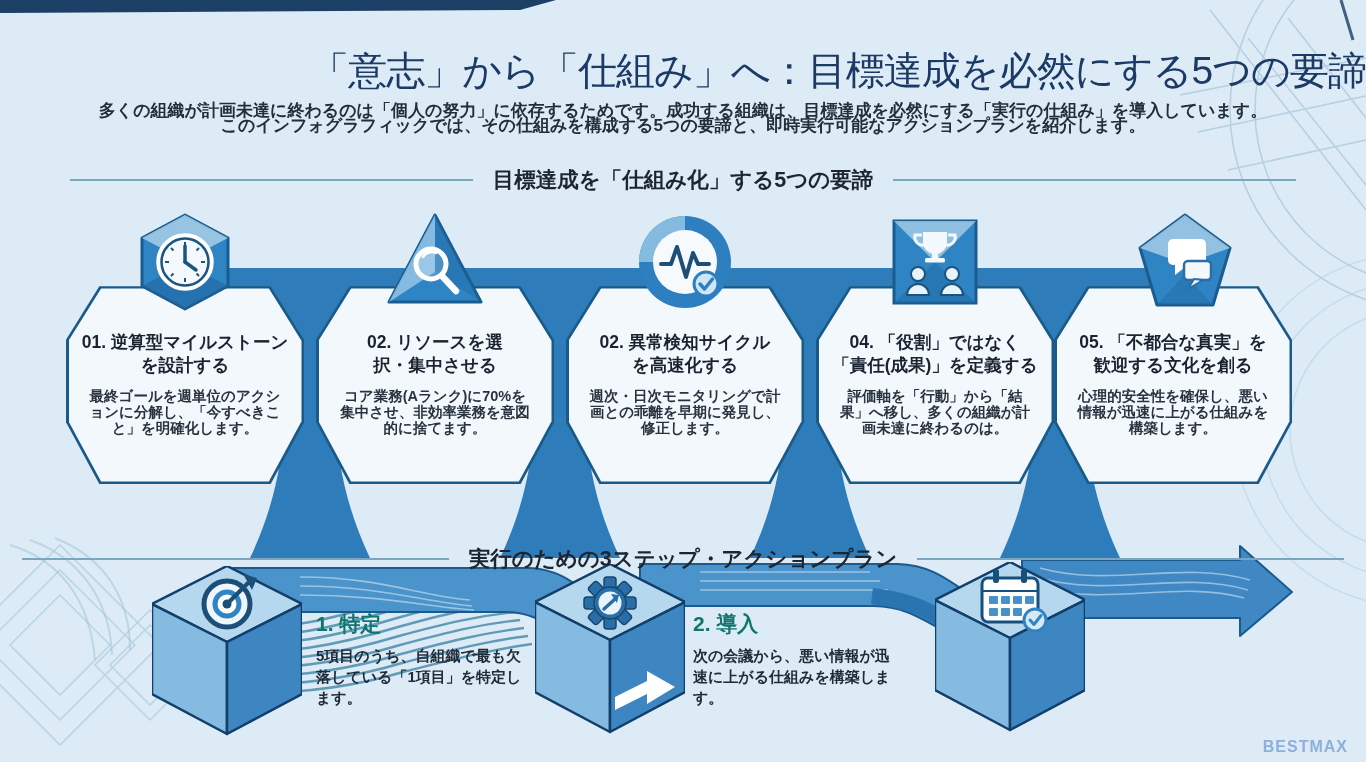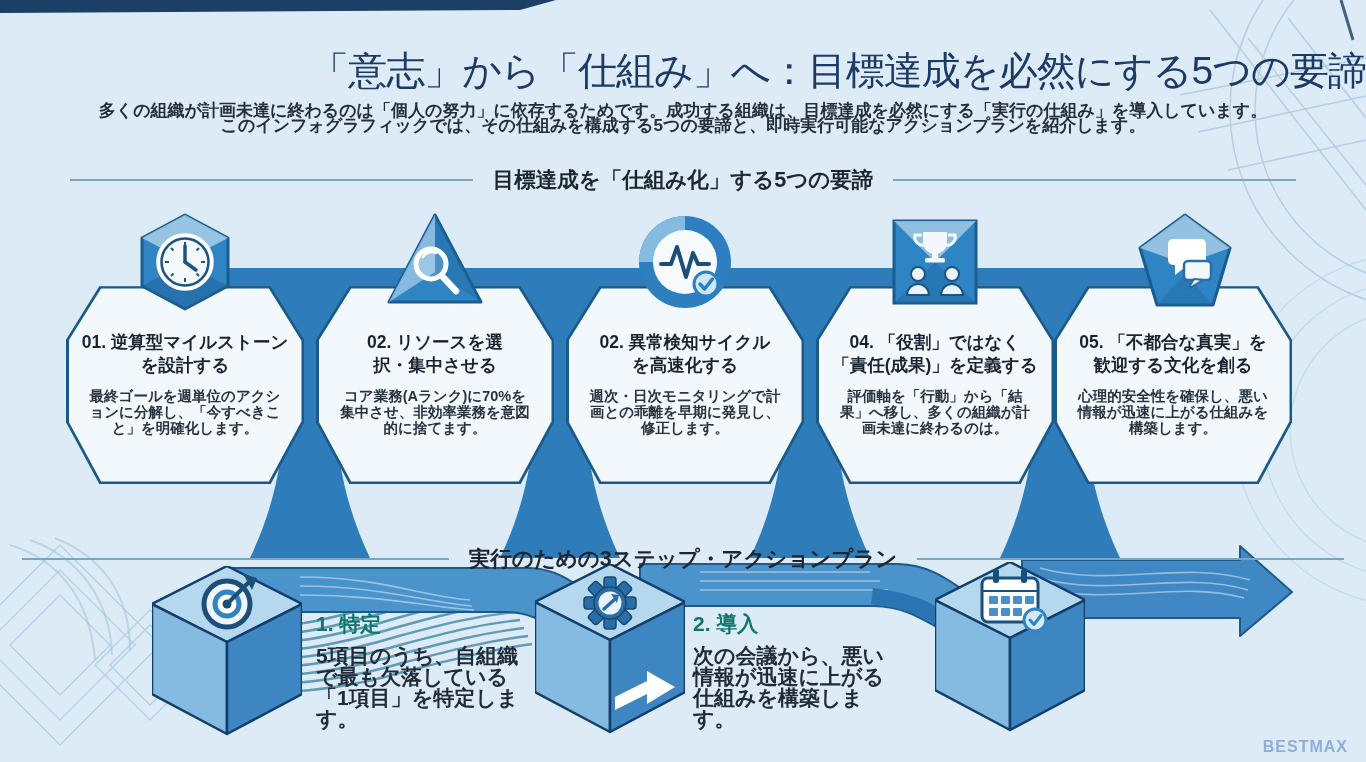--- a/index.html
+++ b/index.html
@@ -35,21 +35,21 @@
               color:#1a2330;line-height:23px;padding:0 6px;}
   .card-body{margin-top:11px;text-align:center;font-size:14.5px;font-weight:600;
              color:#29333f;line-height:16px;padding:0 19px;}
   .c-icon{position:absolute;top:212px;width:100px;height:100px;z-index:3;}
 
   
   .ribbon{position:absolute;inset:0;z-index:1;pointer-events:none;}
   .cube{position:absolute;width:150px;height:170px;z-index:2;}
   .step{position:absolute;z-index:3;}
   .step-title{font-size:21px;font-weight:bold;color:#0f766e;}
-  .step-body{margin-top:7px;font-size:21px;font-weight:600;color:#212b37;line-height:21px;}
+  .step-body{margin-top:7px;font-size:15px;font-weight:600;color:#212b37;line-height:21px;}
 
   .watermark{position:absolute;right:18px;bottom:6px;z-index:4;font-size:16px;
              font-weight:bold;letter-spacing:1px;color:#8cb0da;}
 </style>
 </head>
 <body>
 
 <div class="canvas">
 
   <svg class="deco" viewBox="0 0 1366 762">

